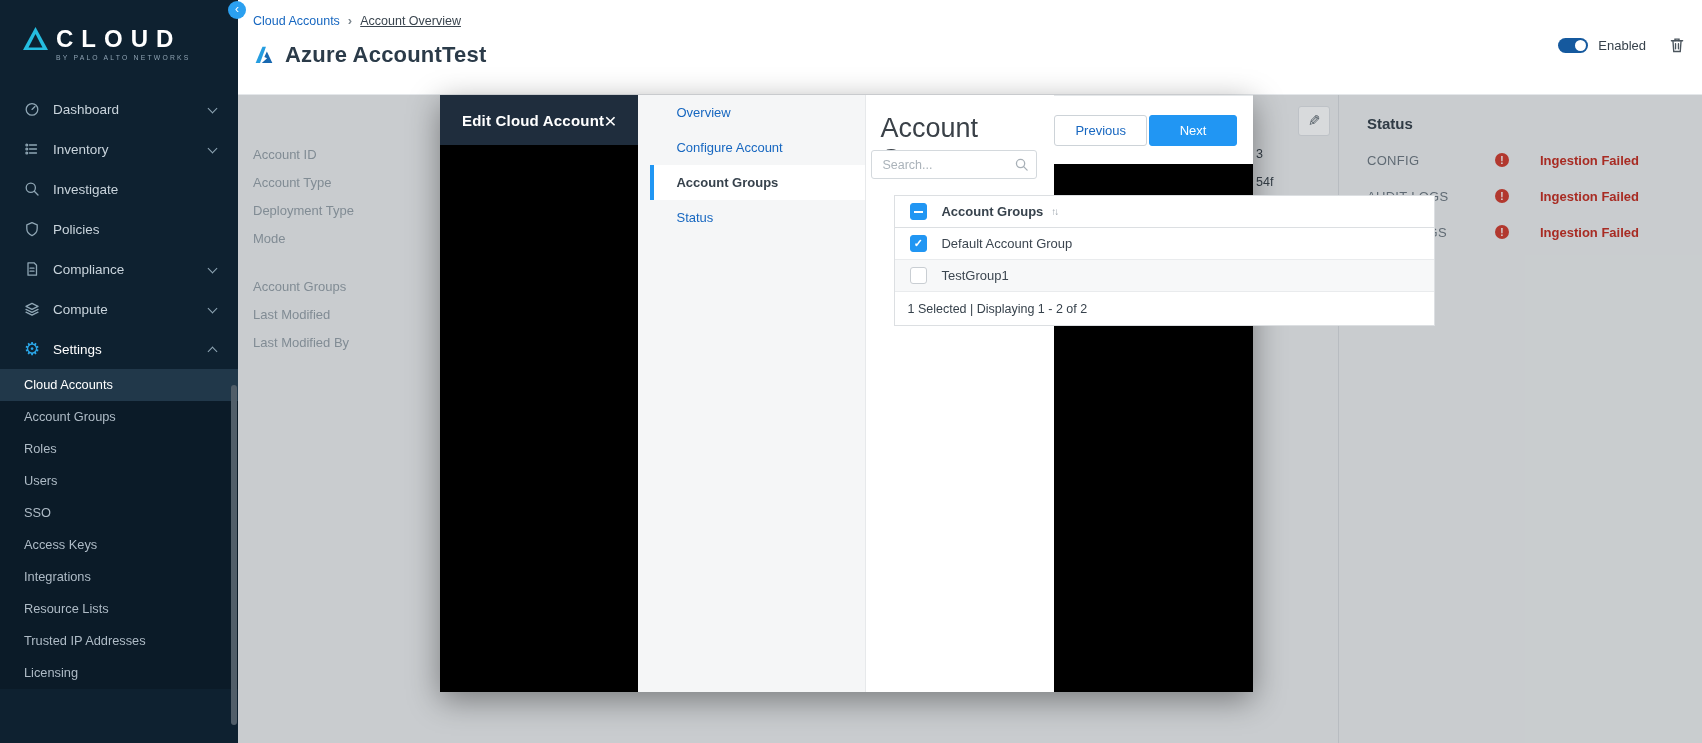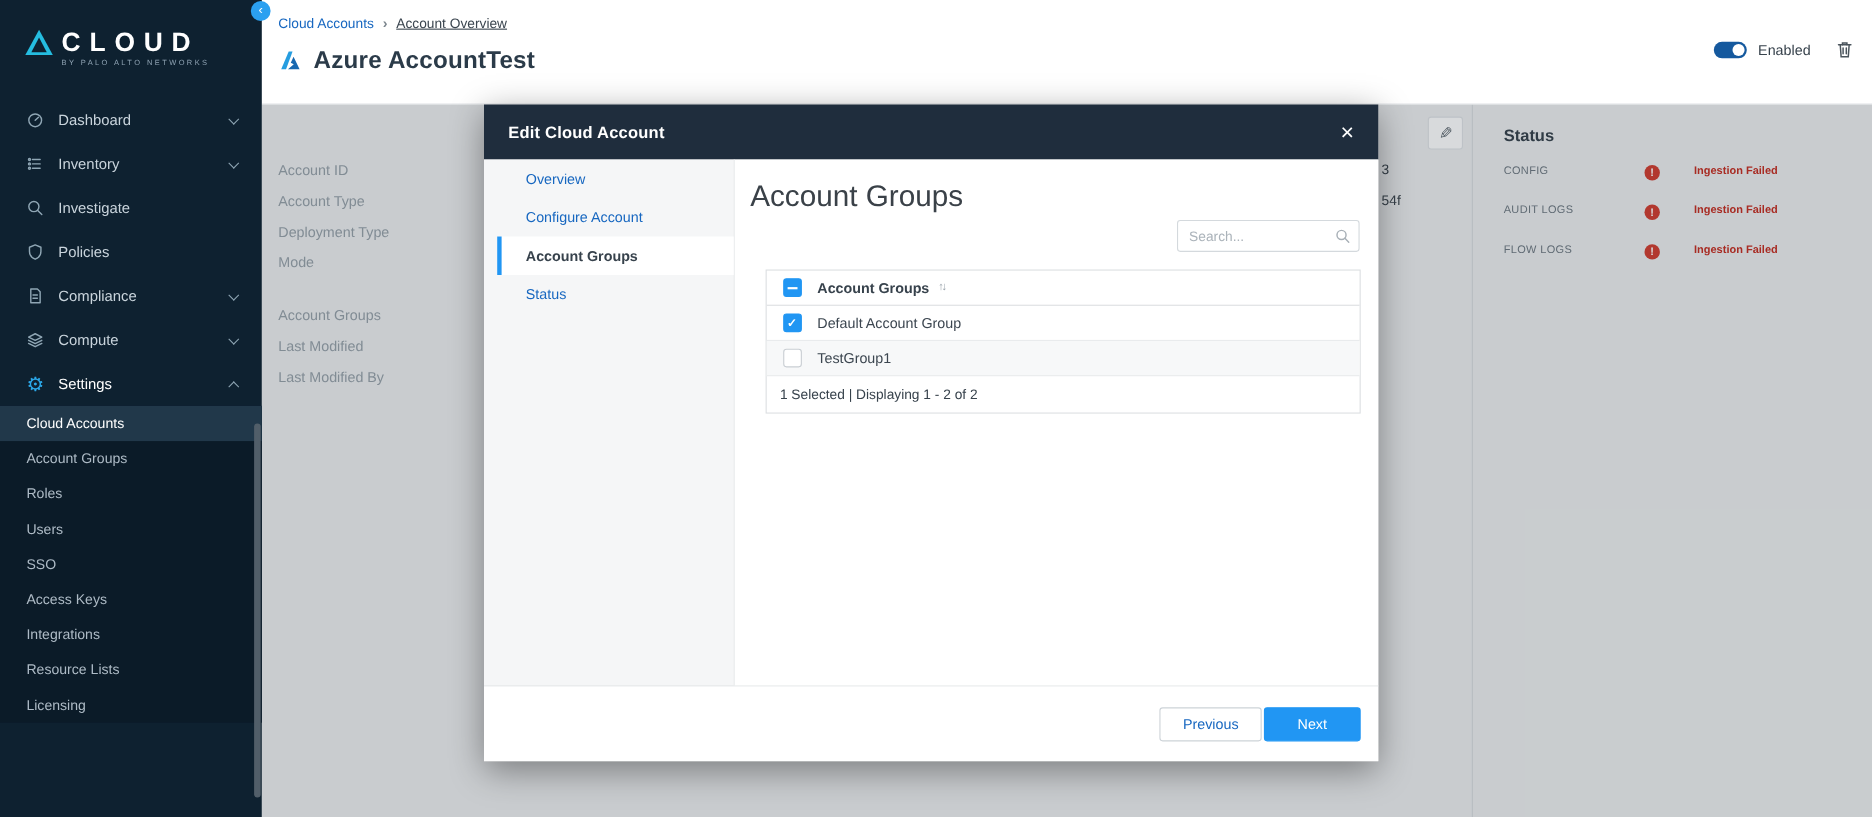--- a/index.html
+++ b/index.html
@@ -48,31 +48,31 @@
 
   
   .content { position:absolute; left:238px; top:95px; right:0; bottom:0; background:#EDEFF0; }
   .field-label { position:absolute; left:15px; font-size:13px; color:#98A2AA; }
   .cutoff { position:absolute; left:1018px; font-size:12.5px; color:#3E474F; }
   .edit-btn { position:absolute; left:1060px; top:11px; width:32px; height:30px; background:#fff; border:1px solid #E0E3E6; border-radius:3px; display:flex; align-items:center; justify-content:center; color:#5A646C; font-size:15px; cursor:pointer; }
   .edit-btn::before { content:"\270E"; transform:scaleX(-1); }
   .divider-v { position:absolute; left:1100px; top:0; bottom:0; width:1px; background:#D9DCDF; }
   .status-panel { position:absolute; left:1129px; top:20px; right:10px; }
   .status-title { font-size:15px; font-weight:bold; color:#37424C; margin-bottom:18px; }
-  .status-row { display:flex; margin-bottom:16px; font-size:10px; height:20px;gap:24px; }
+  .status-row { display:flex; align-items:center; margin-bottom:16px; font-size:13px; height:20px;gap:24px; }
   .status-label { width:104px; color:#707A83; letter-spacing:.3px; }
   .err-icon { width:14px; height:14px; border-radius:50%; background:#D23F31; color:#fff; font-size:10px; font-weight:bold; display:flex; align-items:center; justify-content:center; margin-right:7px; flex:0 0 auto; }
   .err-icon::before { content:"!"; }
   .status-value { color:#C62F23; font-weight:bold; cursor:pointer; }
 
   
   .overlay { position:absolute; left:238px; top:95px; right:0; bottom:0; background:rgba(15,25,35,0.16); z-index:40; }
 
   
-  .modal { position:absolute; left:440px; top:95px; width:813px; height:597px; background:#e5e5e5; z-index:100; box-shadow:0 8px 30px rgba(0,0,0,.4); display:flex; flex-direction:column; }
+  .modal { position:absolute; left:440px; top:95px; width:813px; height:597px; background:#000000; z-index:100; box-shadow:0 8px 30px rgba(0,0,0,.4); display:flex; flex-direction:row; }
   .modal-titlebar { height:50px; flex:0 0 auto; background:#1F2D3D; display:flex; align-items:center; padding:0 22px; }
   .modal-title { flex:1; color:#fff; font-size:15px; font-weight:bold; letter-spacing:.2px; }
   .modal-close { color:#fff; font-size:21px; line-height:1; cursor:pointer; }
   .modal-close::before { content:"\00D7"; }
   .modal-body { flex:1; display:flex; min-height:0; }
   .modal-nav { width:228px; flex:0 0 auto; background:#F5F6F7; border-right:1px solid #E7E9EB;padding-left:12px; }
   .mnav-item { height:35px; line-height:35px; padding-left:22px; border-left:4px solid transparent; font-size:13px; color:#1767C0; cursor:pointer; }
   .mnav-item.active { background:#fff; border-left-color:#2196F3; color:#37424C; font-weight:bold; }
   .modal-content { flex:1; position:relative; background:#fff; }
   .content-heading { position:absolute; left:14px; top:18px; font-size:27px; font-weight:400; color:#3A4148; }
@@ -174,20 +174,21 @@
 
       <div class="sublist">
         <div class="sub-item active">Cloud Accounts</div>
         <div class="sub-item">Account Groups</div>
         <div class="sub-item">Roles</div>
         <div class="sub-item">Users</div>
         <div class="sub-item">SSO</div>
         <div class="sub-item">Access Keys</div>
         <div class="sub-item">Integrations</div>
         <div class="sub-item">Resource Lists</div>
+        <div class="sub-item">Trusted IP Addresses</div>
         <div class="sub-item">Licensing</div>
       </div>
     </div>
     <div class="side-scrollbar"></div>
   </div>
 
   <div class="collapse-btn"></div>
 
   <div class="header">
     <div class="breadcrumb">

